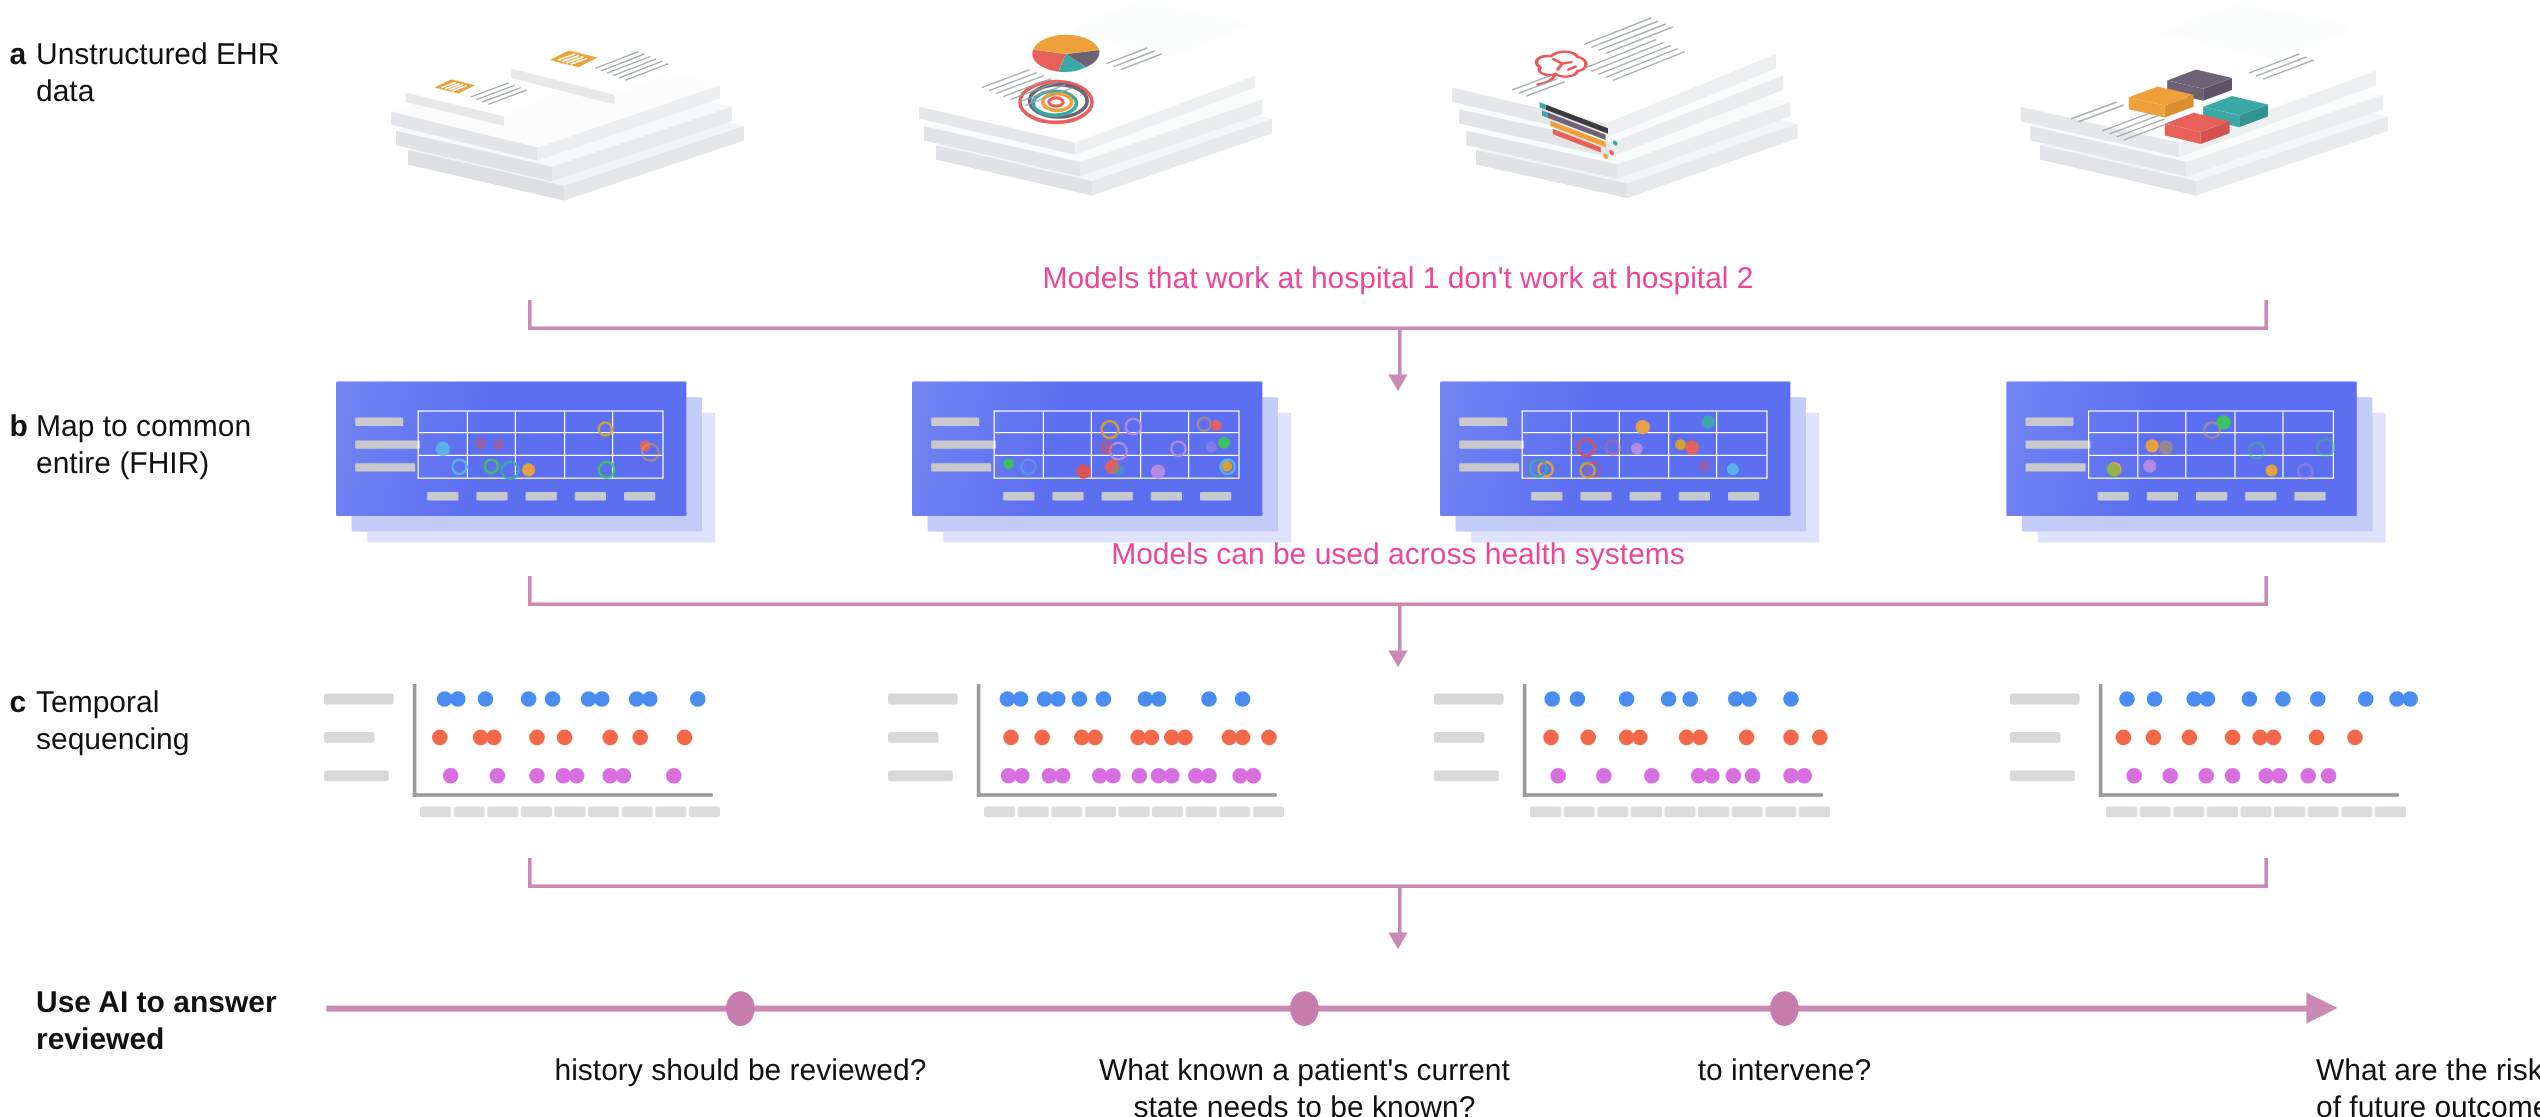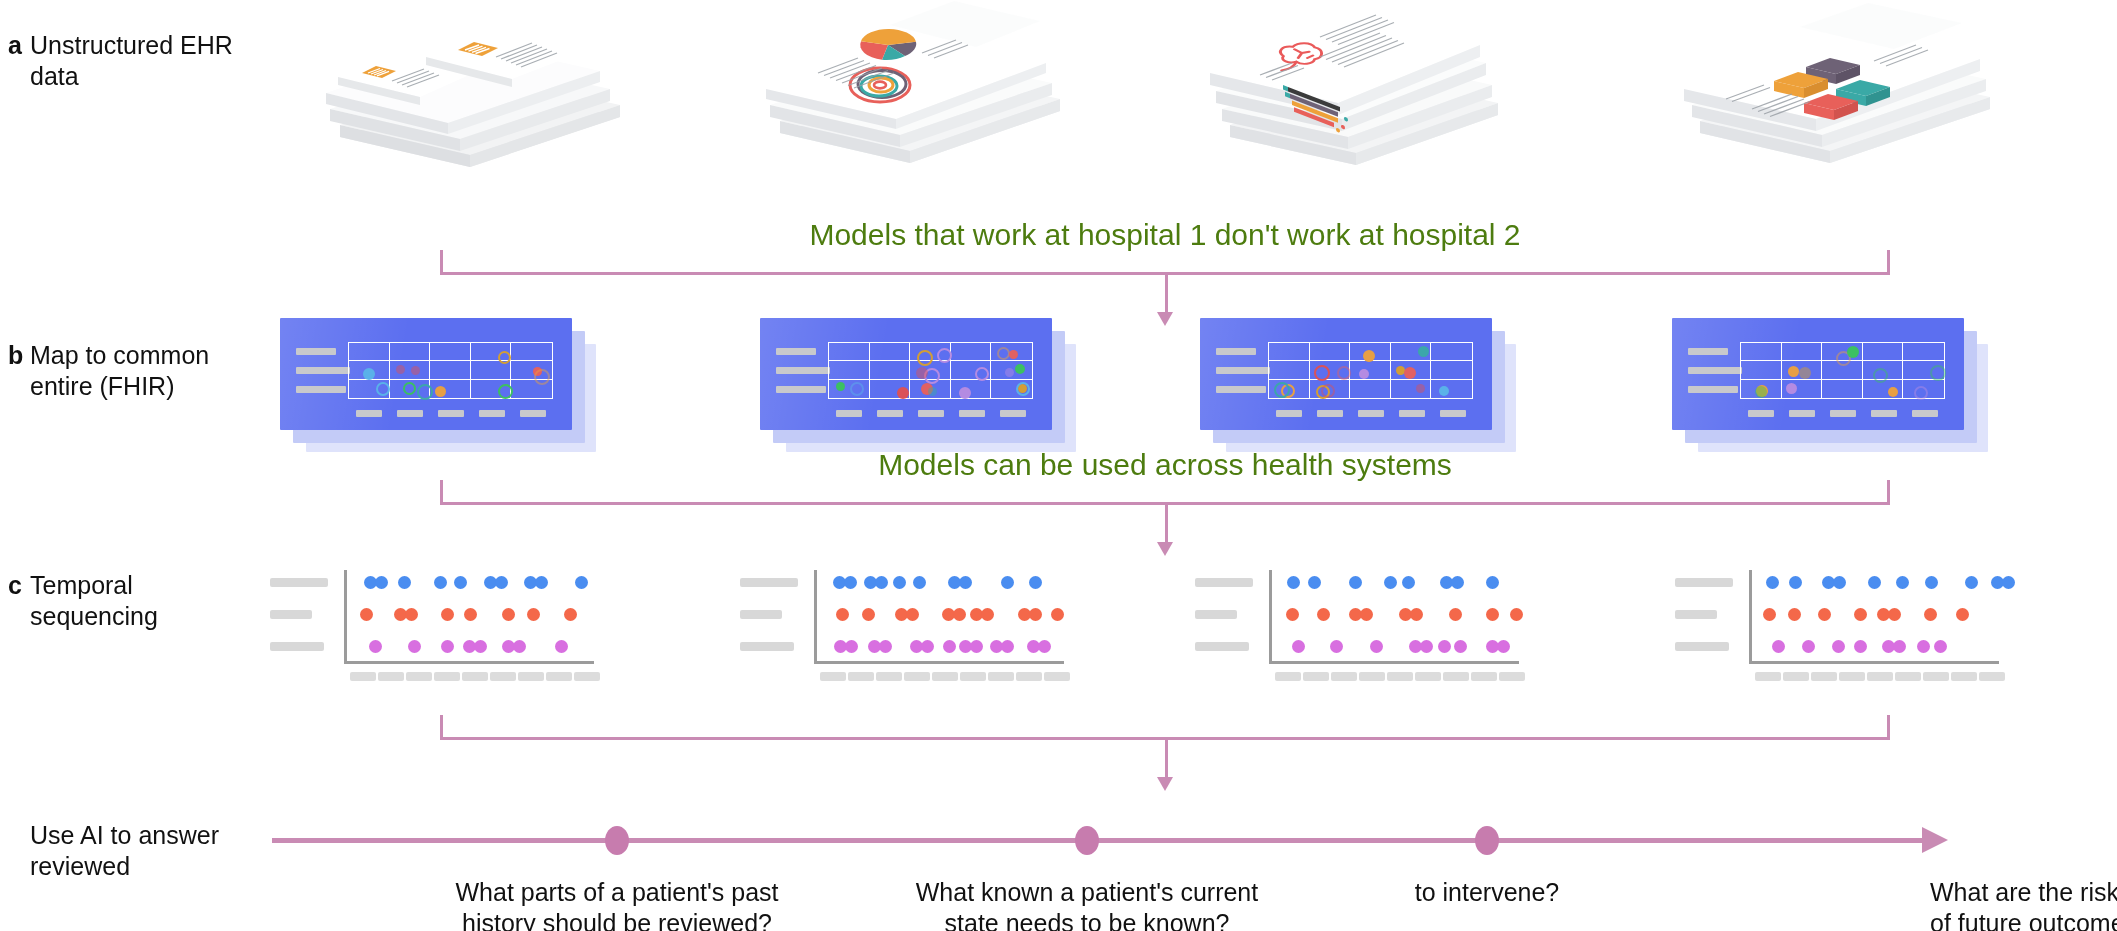--- a/index.html
+++ b/index.html
@@ -44,21 +44,21 @@
 
   
   .bracket{position:absolute;}
   .bracket .hline{position:absolute;left:0;right:0;height:3px;background:#c98bb4;top:22px;}
   .bracket .endL,.bracket .endR{position:absolute;width:3px;height:25px;background:#c98bb4;top:0;}
   .bracket .endL{left:0;} .bracket .endR{right:0;}
   .bracket .stem{position:absolute;width:3px;background:#c98bb4;top:25px;}
   .bracket .head{position:absolute;width:0;height:0;
       border-left:8px solid transparent;border-right:8px solid transparent;
       border-top:14px solid #c98bb4;}
-  .bracket .cap{position:absolute;font-size:30px;color:#4d7c0f;white-space:nowrap;
+  .bracket .cap{position:absolute;font-size:25px;color:#ec4899;white-space:nowrap;
       transform:translateX(-50%);top:-32px;}
 
   
   .timeline{position:absolute;}
   .timeline .tl{position:absolute;height:5px;background:#c98bb4;top:0;}
   .timeline .arrow{position:absolute;width:0;height:0;top:-11px;
       border-top:13px solid transparent;border-bottom:13px solid transparent;
       border-left:26px solid #c98bb4;}
   .timeline .node{position:absolute;width:24px;height:29px;border-radius:50%;
       background:#c77cae;top:-12px;transform:translateX(-50%);}
@@ -81,21 +81,21 @@
     <span class="txt">Map to common</span>
     <span class="txt">entire (FHIR)</span>
   </div>
 
   <div class="rowlabel" style="left:30px;top:570px;width:210px;">
     <span class="letter">c</span>
     <span class="txt">Temporal</span>
     <span class="txt">sequencing</span>
   </div>
 
-  <div class="rowlabel" style="left:30px;top:820px;width:220px;">
+  <div class="rowlabel" style="left:30px;top:820px;width:220px;font-weight:bold;">
     <span class="txt">Use AI to answer</span>
     <span class="txt">reviewed</span>
   </div>
 
   <div class="docstack" style="left:300px;top:5px;width:330px;height:160px;">
     <svg viewBox="0 0 330 160">
       <g>
         <polygon points="40,132 170,162 320,112 192,84" fill="#e9eaec"></polygon>
         <polygon points="40,120 170,150 320,100 192,72" fill="#f2f3f4"></polygon>
         <polygon points="40,120 40,132 170,162 170,150" fill="#dddfe2"></polygon>
@@ -705,21 +705,20 @@
 
   <div class="timeline" style="left:272px;top:838px;width:1680px;">
     <div class="tl" style="left:0;width:1654px;"></div>
     <div class="arrow" style="left:1650px;"></div>
     <div class="node" style="left:345px;"></div>
     <div class="node" style="left:815px;"></div>
     <div class="node" style="left:1215px;"></div>
   </div>
 
   <div class="qlabel" style="left:617px;top:877px;width:380px;">
-    <div>What parts of a patient's past</div>
     <div>history should be reviewed?</div>
   </div>
   <div class="qlabel" style="left:1087px;top:877px;width:400px;">
     <div>What known a patient's current</div>
     <div>state needs to be known?</div>
   </div>
   <div class="qlabel" style="left:1487px;top:877px;width:340px;">
     <div>to intervene?</div>
   </div>
   <div class="qlabel" style="left:1930px;top:877px;width:330px;text-align:left;transform:none;">

